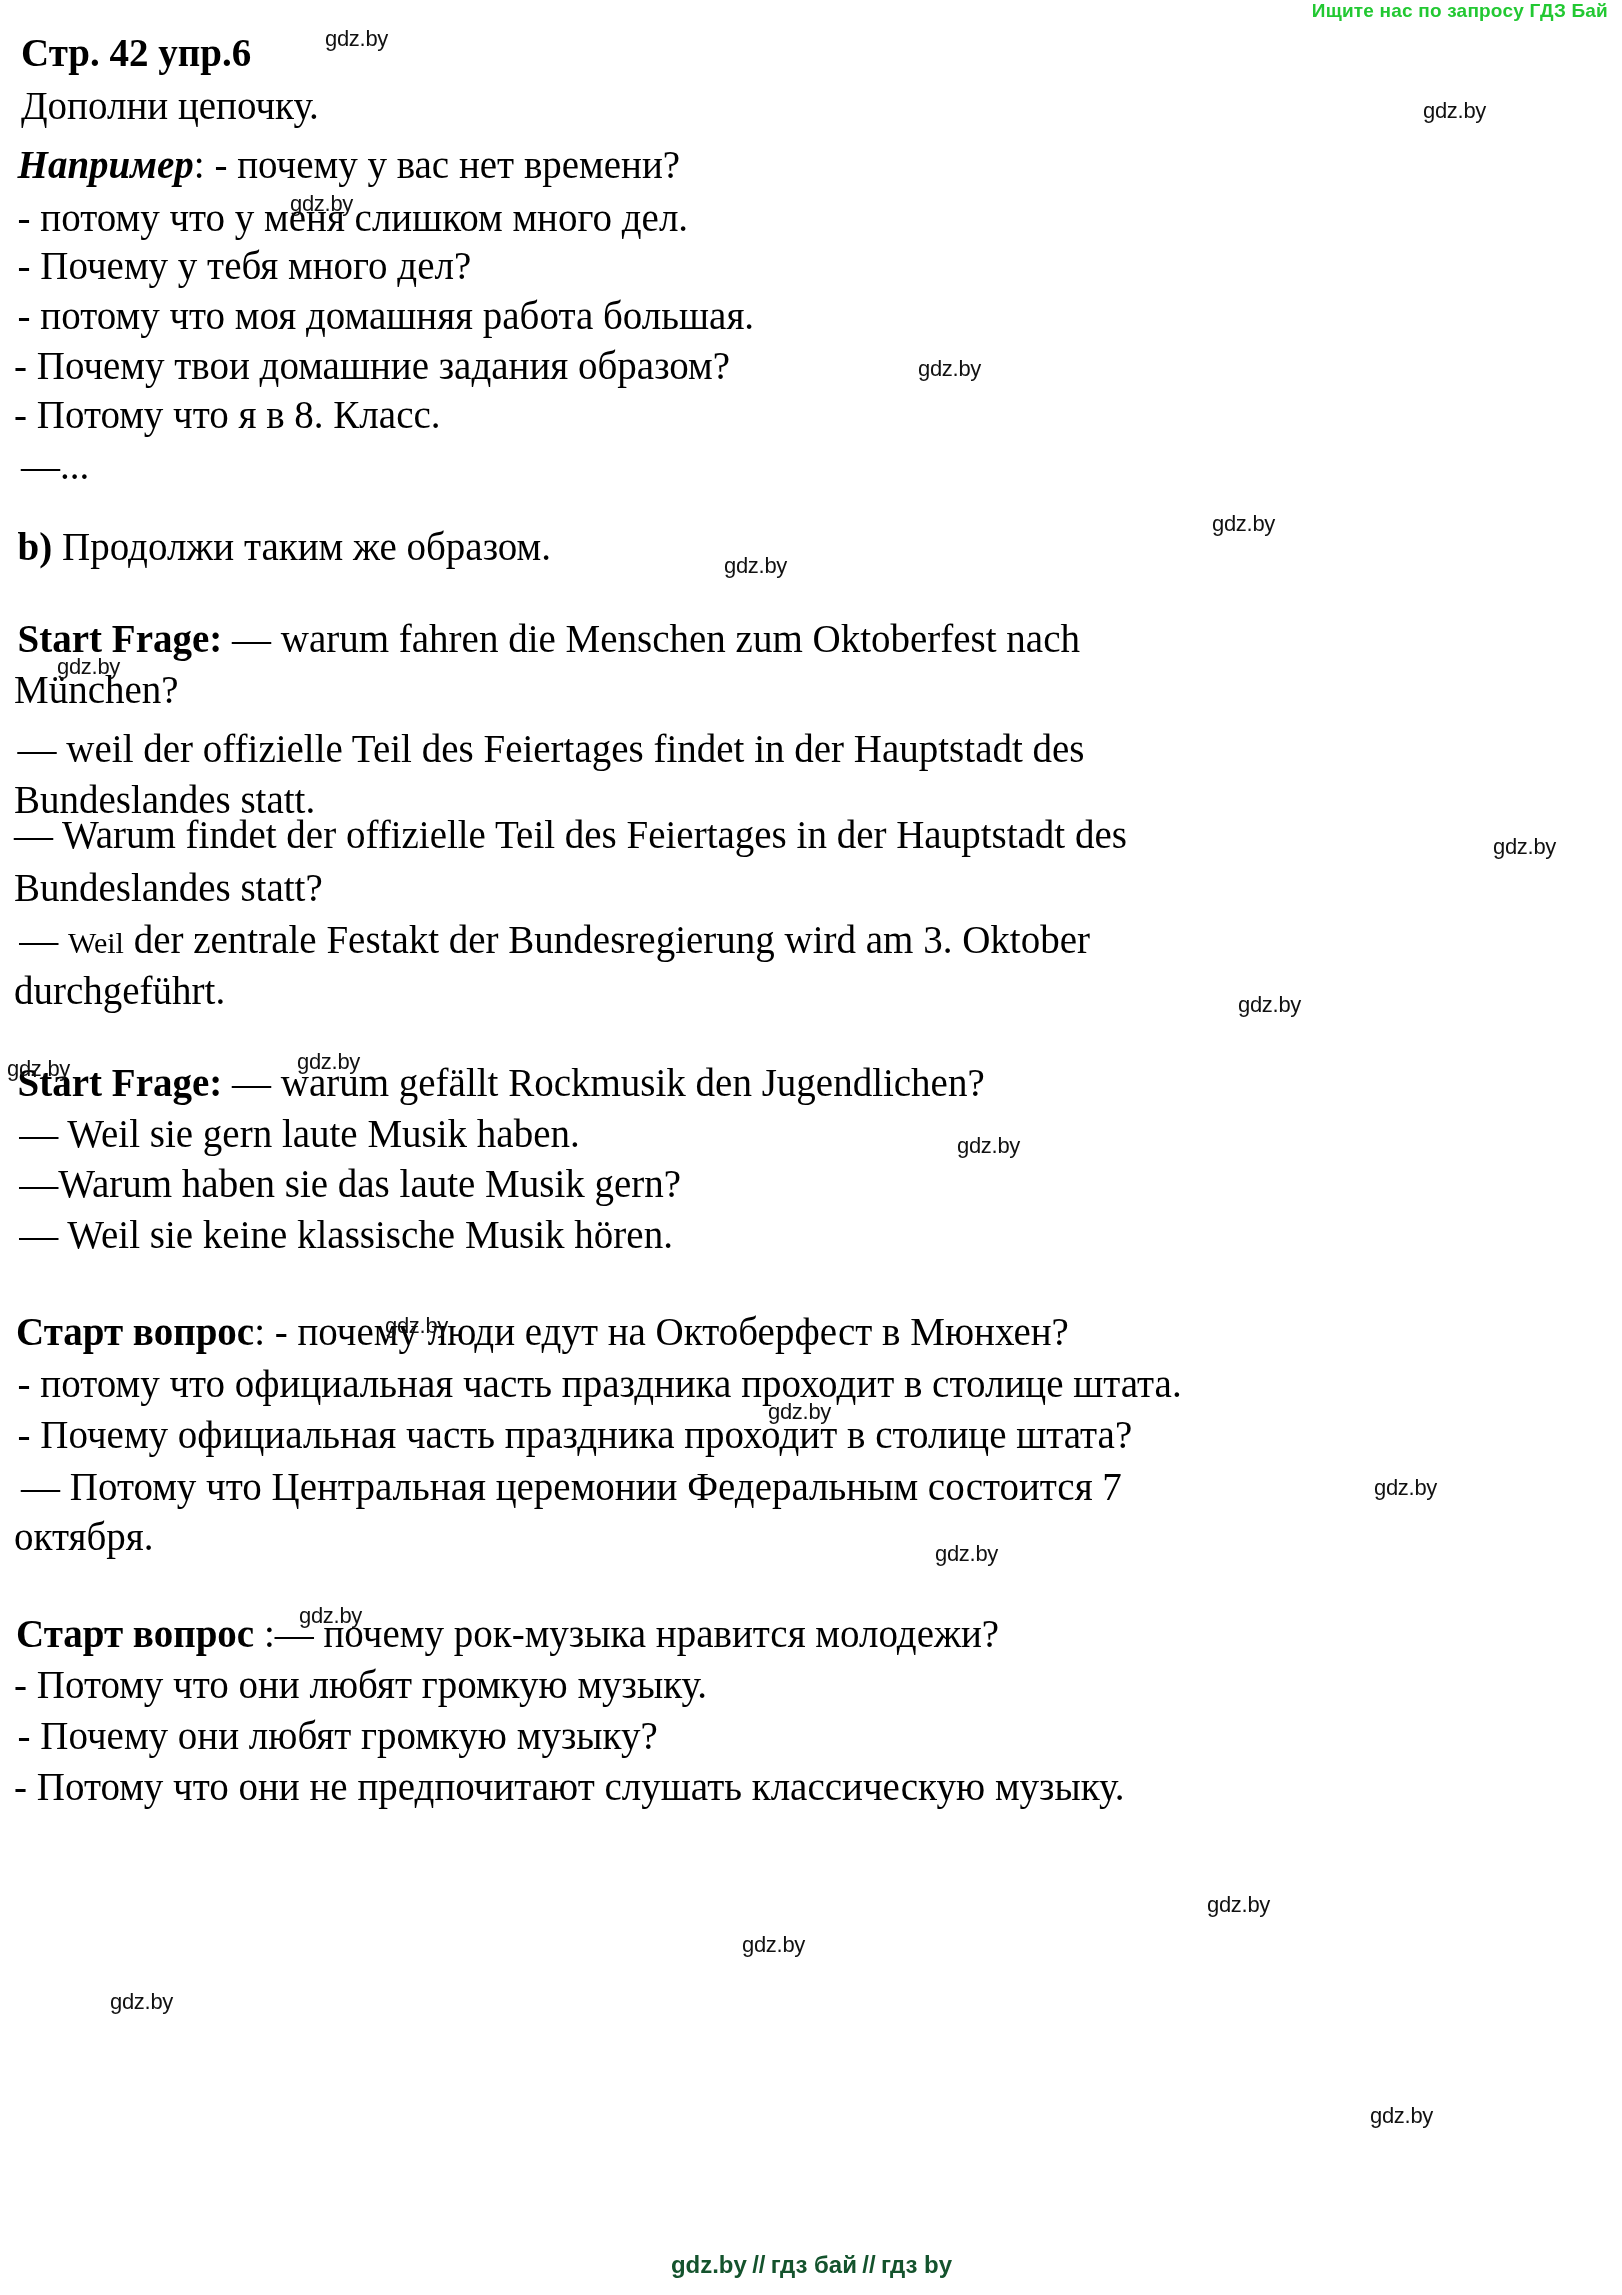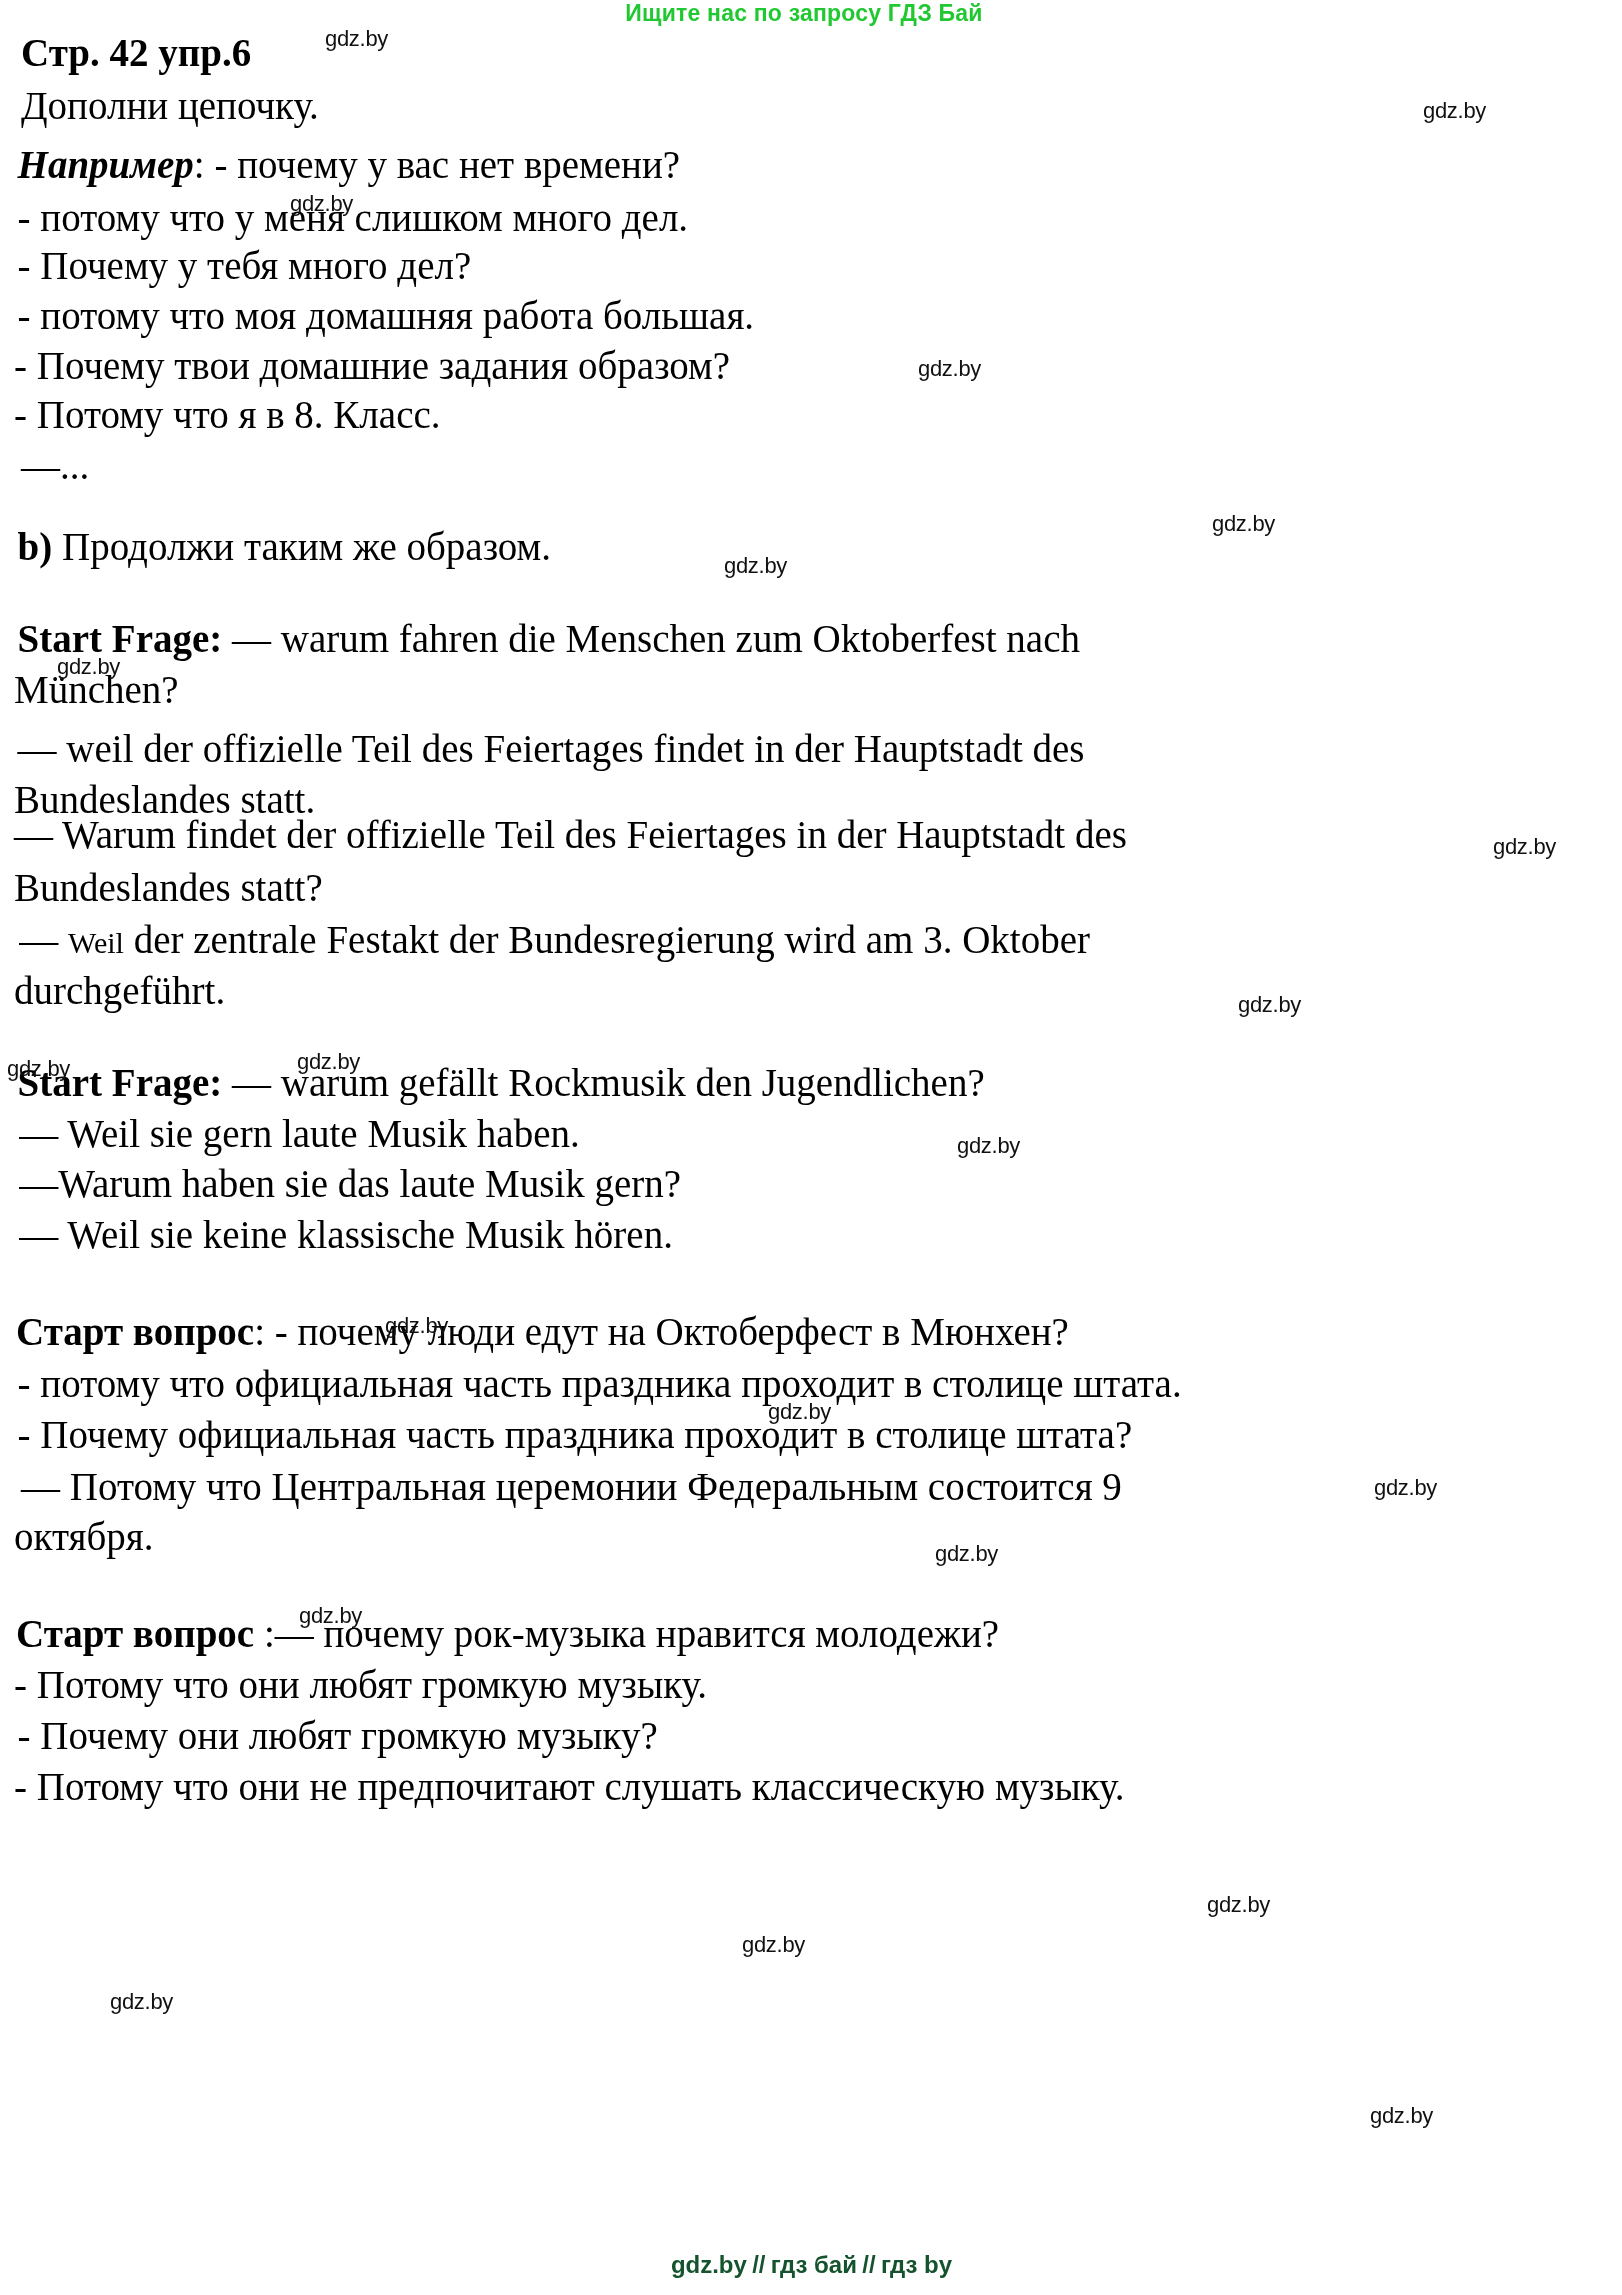--- a/index.html
+++ b/index.html
@@ -16,23 +16,23 @@
     color: #000000;
     overflow: hidden;
   }
 
   
   .promo-banner {
     position: absolute;
     top: 0px;
     left: 0;
     width: 1608px;
-    text-align: center;
+    text-align: right;
     font-family: "Liberation Sans", "DejaVu Sans", sans-serif;
-    font-size: 23px;
+    font-size: 19px;
     font-weight: 600;
     color: #22c832;
     letter-spacing: 0.2px;
     white-space: nowrap;
   }
 
   
   .footer-line {
     position: absolute;
     left: 0;
@@ -128,21 +128,21 @@
   </div>
   <div class="ln de" style="left:19.3px; top:1114px;"> —  Weil sie gern laute Musik haben.</div>
   <div class="ln de" style="left:19.3px; top:1164px;"> —Warum haben sie das laute Musik  gern?</div>
   <div class="ln de" style="left:19.3px; top:1215px;"> —  Weil sie keine klassische Musik hören.</div>
 
   <div class="ln ru" style="left:16px; top:1312px;">
     <span class="b">Старт вопрос</span><span>: - почему люди едут на Октоберфест в Мюнхен?</span>
   </div>
   <div class="ln ru" style="left:17.6px; top:1364px;"> - потому что официальная часть праздника проходит в столице штата.</div>
   <div class="ln ru" style="left:17.6px; top:1415px;"> - Почему официальная часть праздника проходит в столице штата?</div>
-  <div class="ln ru" style="left:21px; top:1467px;"> — Потому что Центральная церемонии Федеральным состоится 9</div>
+  <div class="ln ru" style="left:21px; top:1467px;"> — Потому что Центральная церемонии Федеральным состоится 7</div>
   <div class="ln ru" style="left:14px; top:1517px;">октября.</div>
 
   <div class="ln ru" style="left:16px; top:1614px;">
     <span class="b">Старт вопрос</span><span> :—   почему рок-музыка нравится молодежи?</span>
   </div>
   <div class="ln ru" style="left:14px; top:1665px;">- Потому что они  любят громкую музыку.</div>
   <div class="ln ru" style="left:17.6px; top:1716px;"> - Почему они любят громкую музыку?</div>
   <div class="ln ru" style="left:14px; top:1767px;">- Потому что они не предпочитают слушать классическую музыку.</div>
 
 </div>

